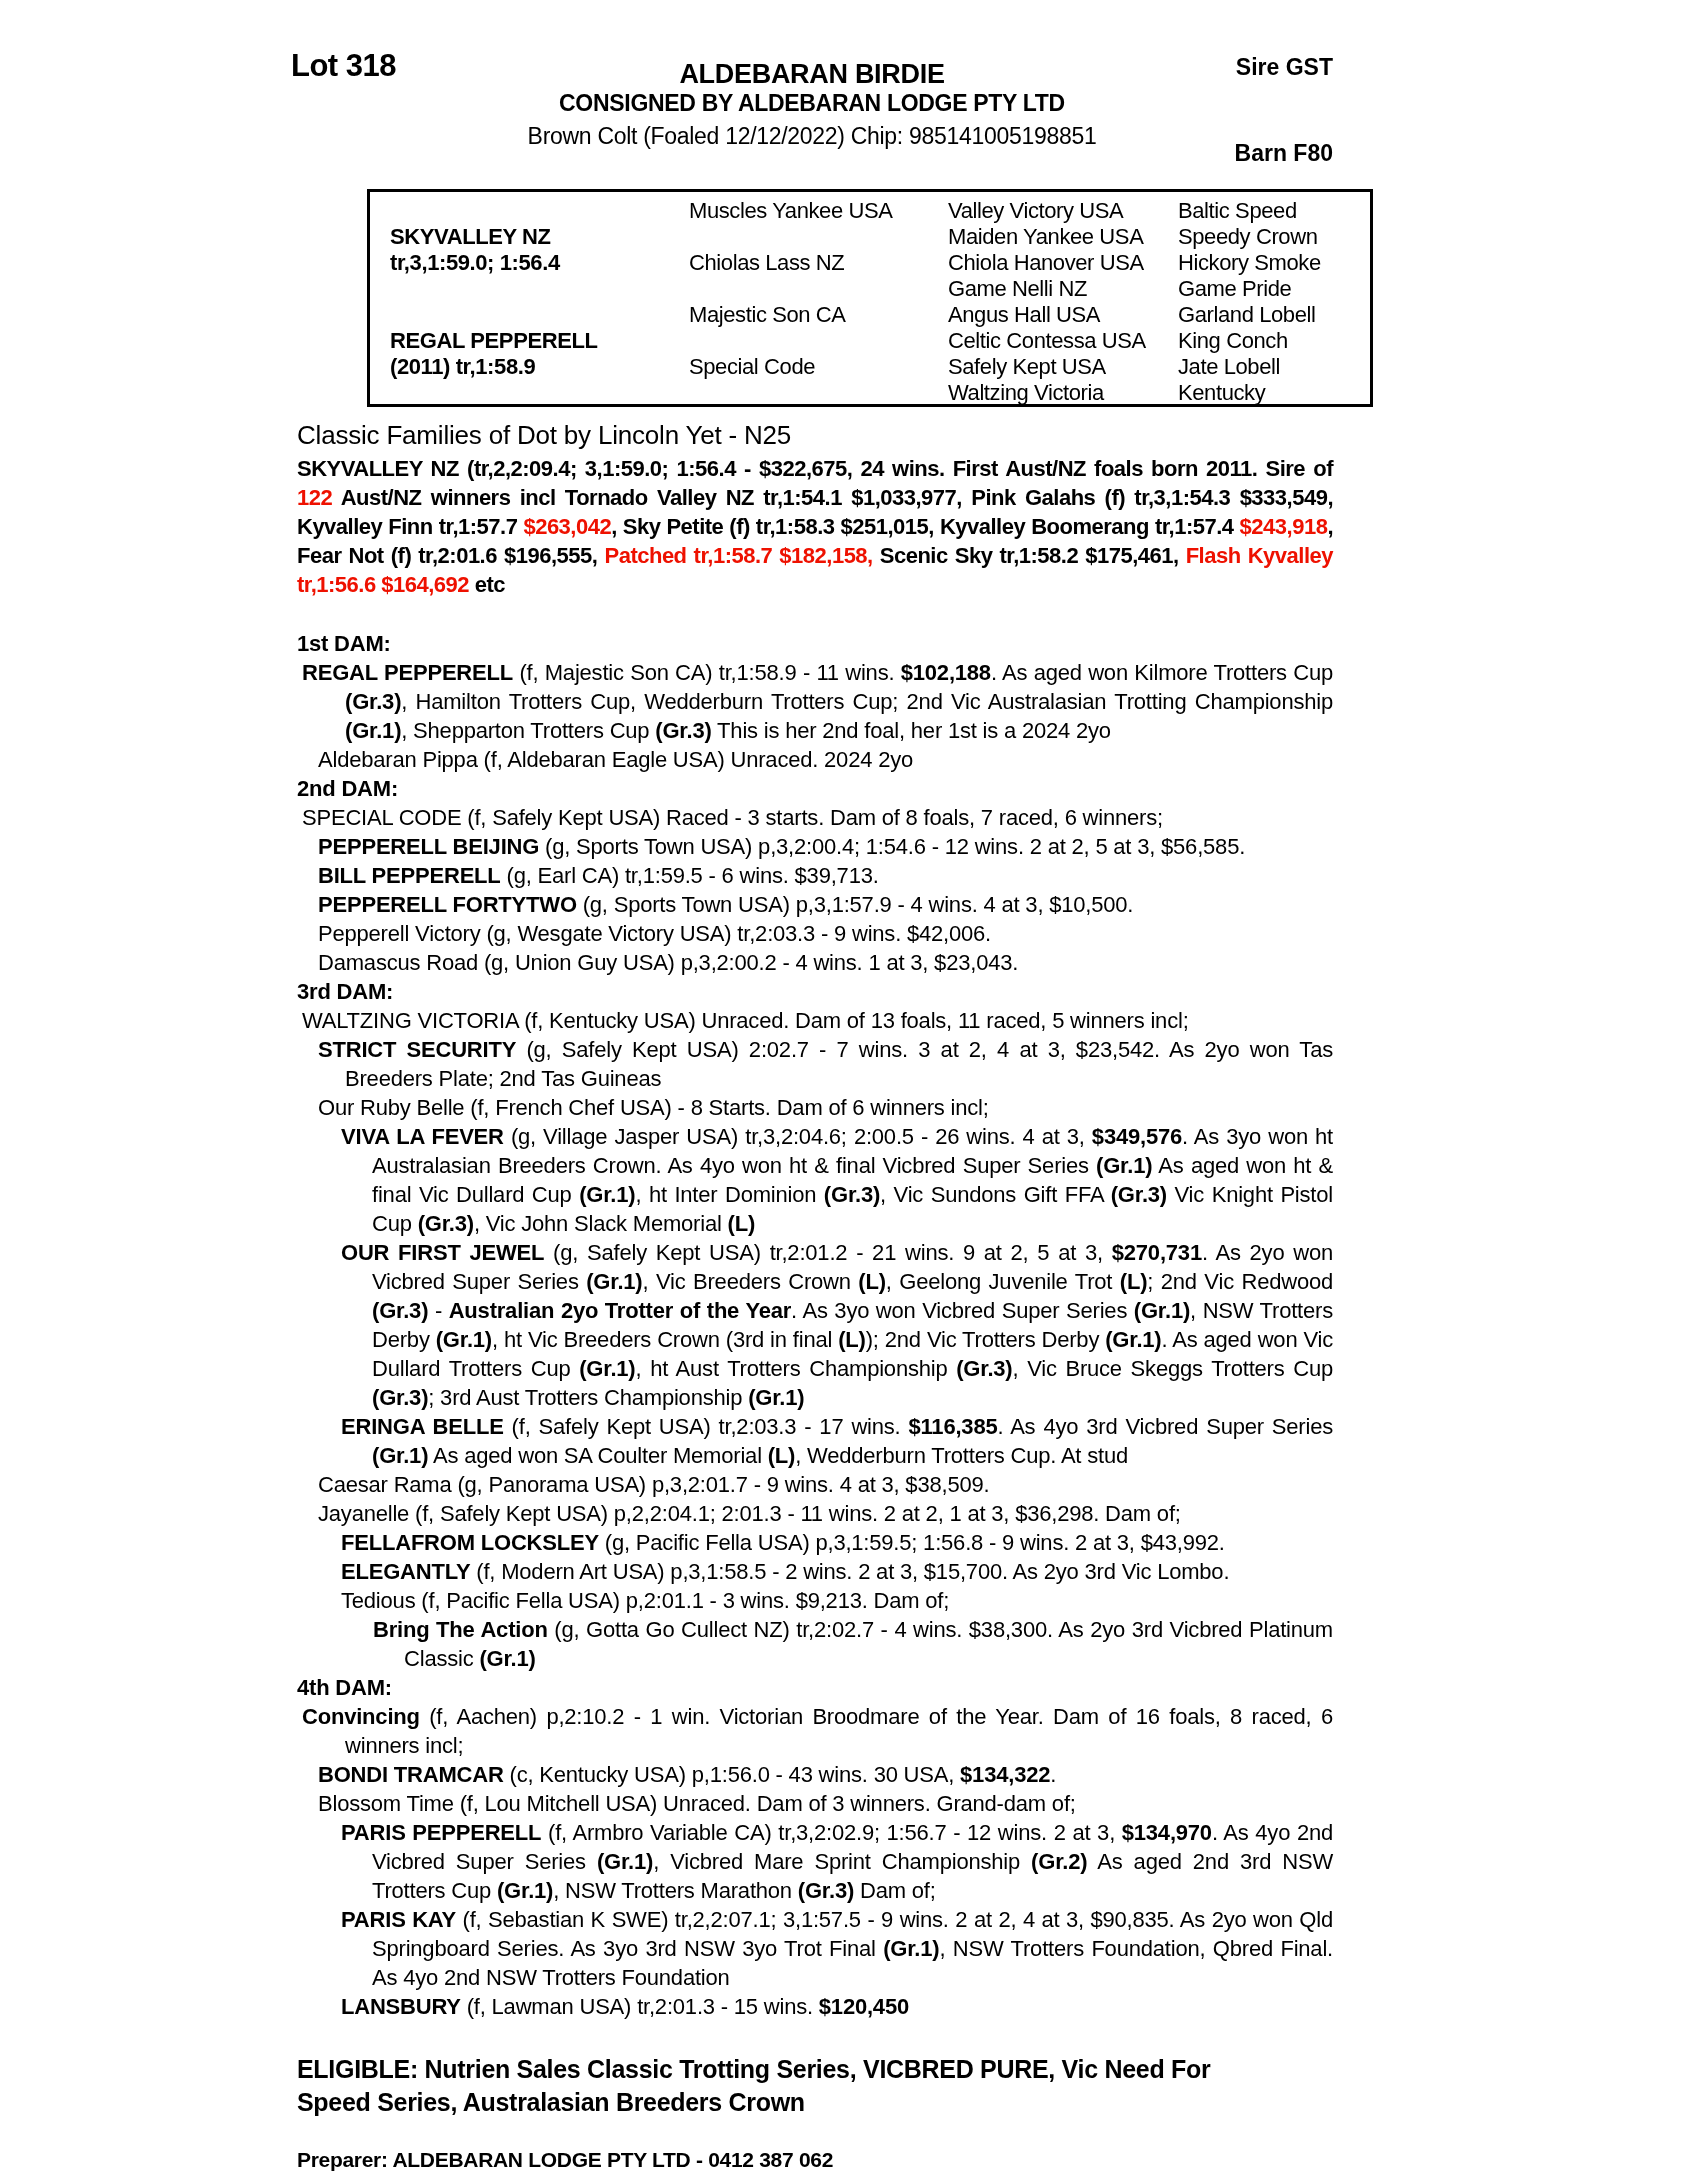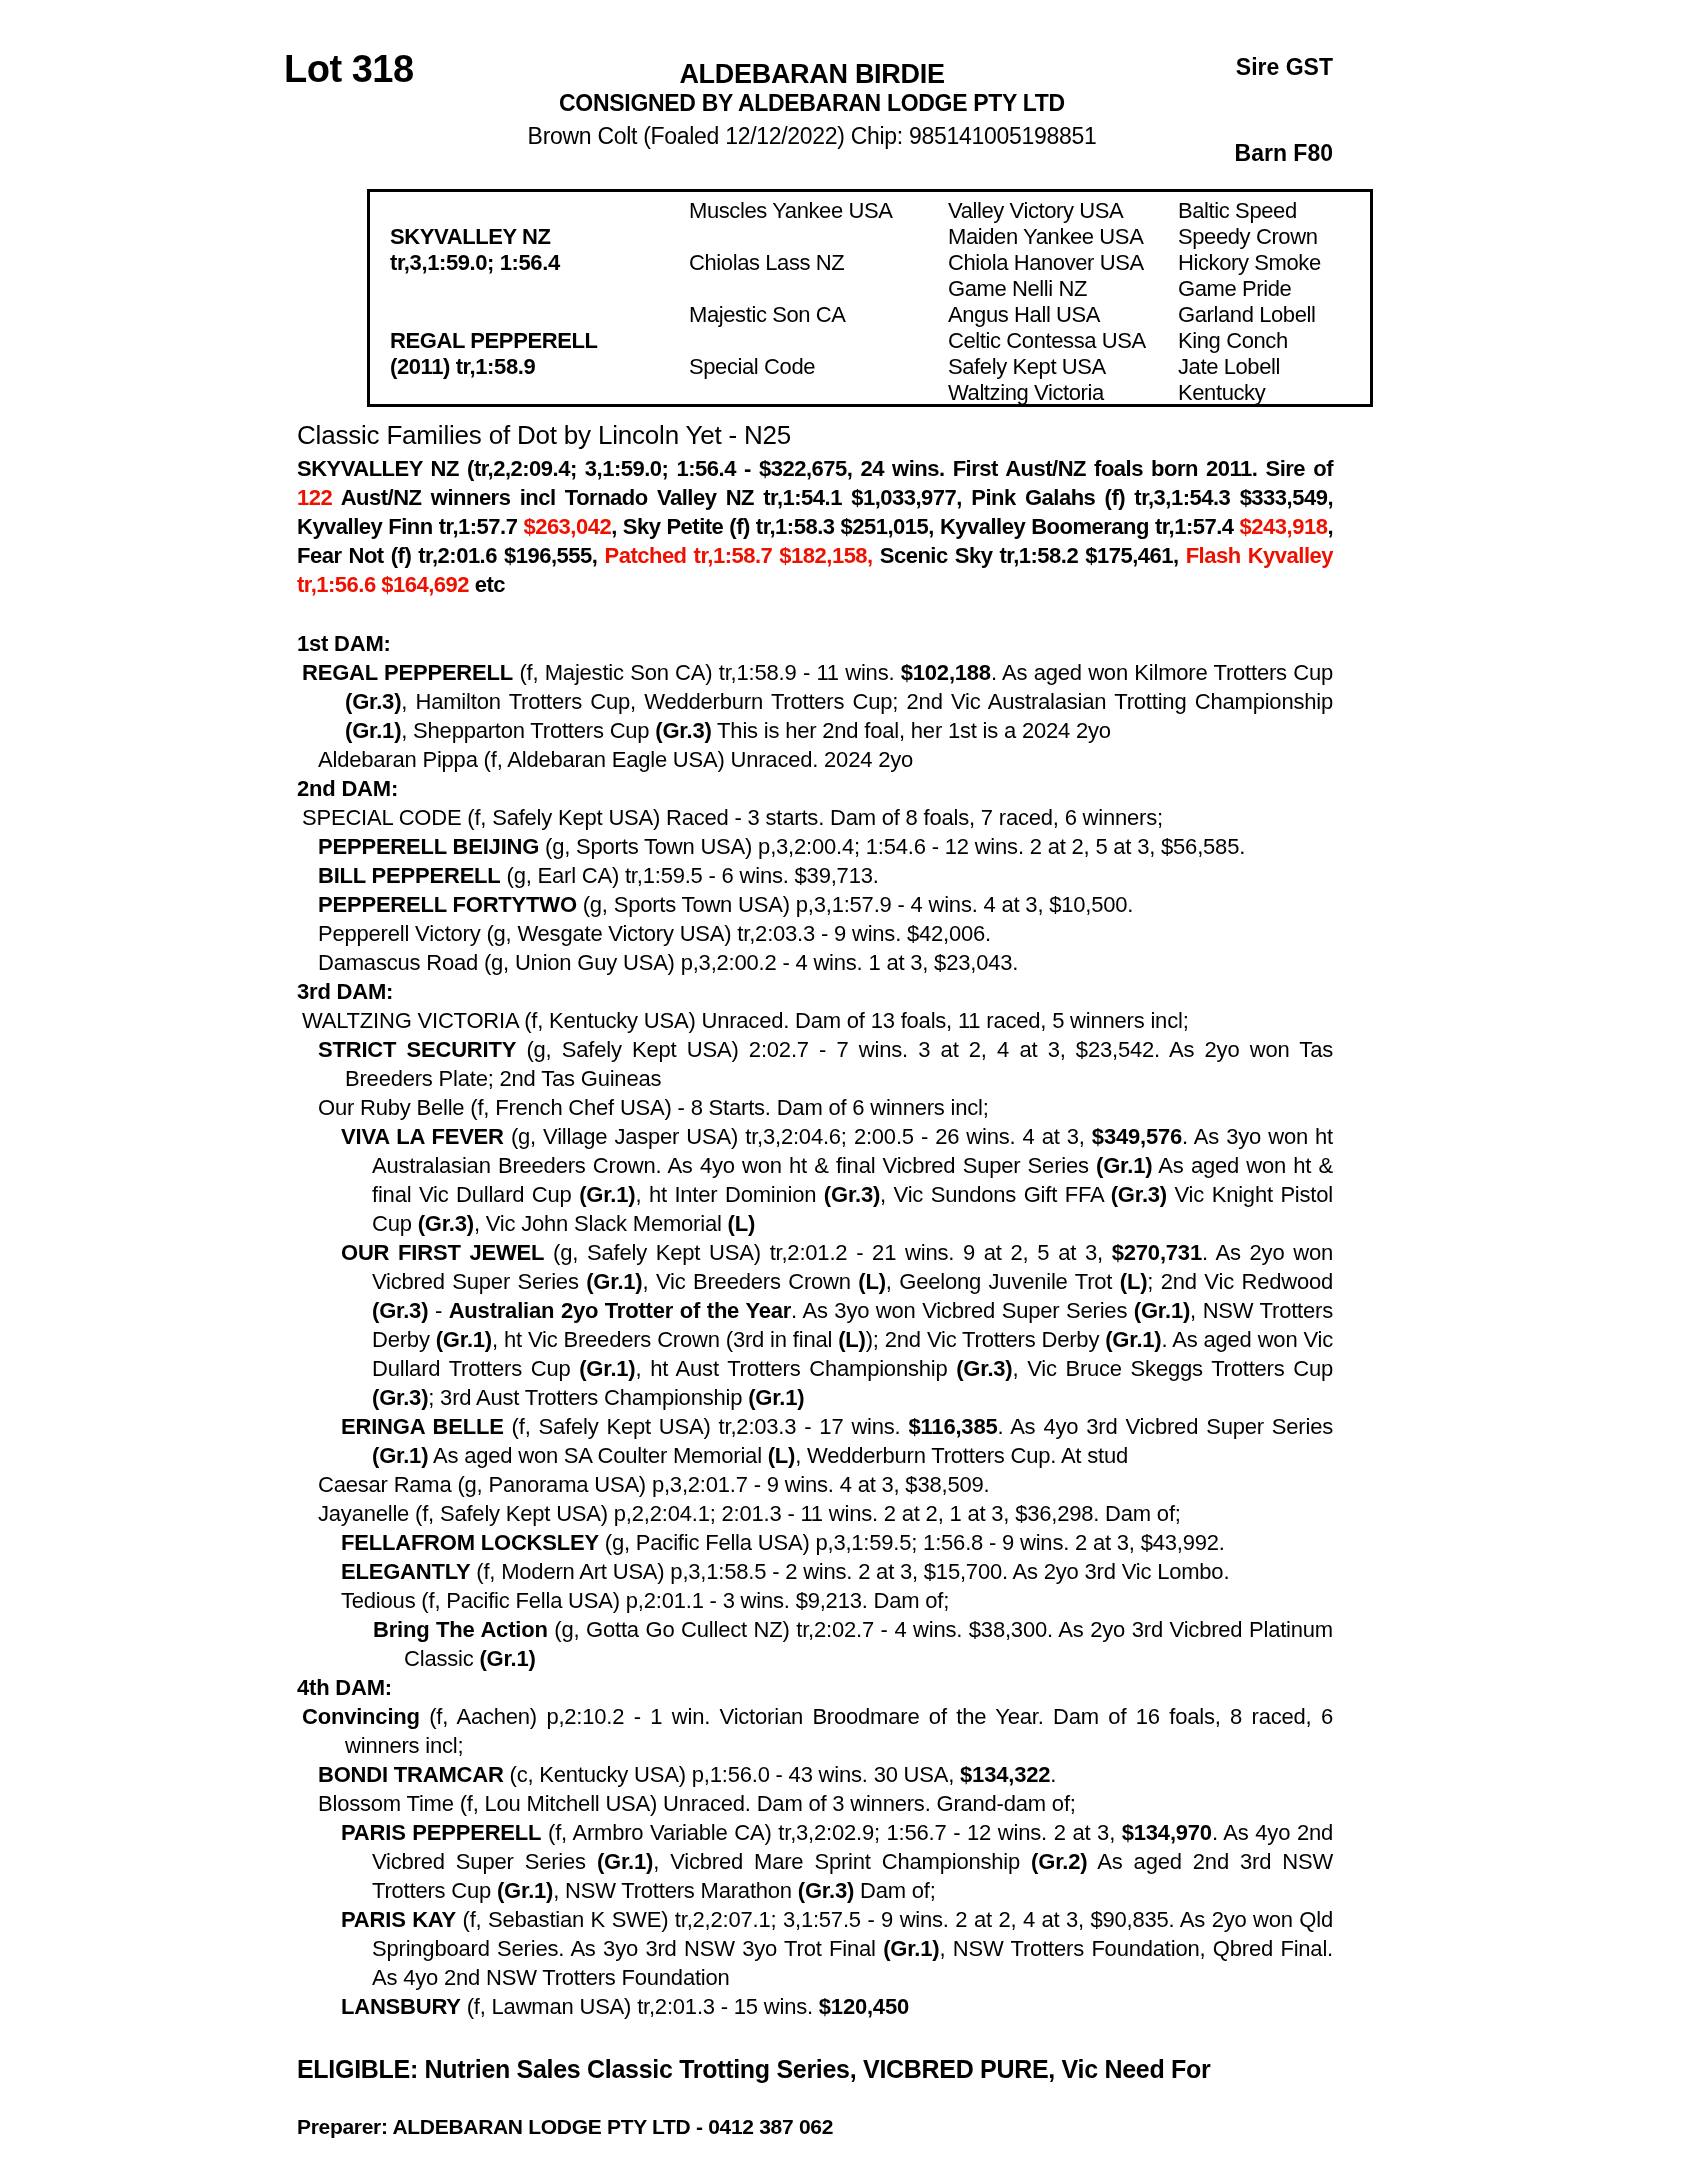--- a/index.html
+++ b/index.html
@@ -3,21 +3,21 @@
 <meta charset="utf-8">
 <style>
   html,body{margin:0;padding:0;}
   body{
     width:1683px;height:2178px;background:#ffffff;color:#000;
     font-family:"Liberation Sans", sans-serif;position:relative;
     -webkit-font-smoothing:antialiased;
   }
   .abs{position:absolute;}
   .b{font-weight:bold;}
-  #lot{left:284px;top:48px;font-size:38px;font-weight:bold;letter-spacing:-0.5px;}
+  #lot{left:291px;top:48px;font-size:31px;font-weight:bold;letter-spacing:-0.5px;}
   #plusgst{left:1139px;top:54px;width:194px;text-align:right;font-size:23px;font-weight:bold;}
   #hdrc{left:416px;top:53px;width:792px;text-align:center;}
   #consigned{font-size:23px;font-weight:bold;letter-spacing:-0.3px;}
   #hname{font-size:27px;font-weight:bold;margin-top:6px;letter-spacing:-0.3px;}
   #foal{font-size:23px;margin-top:6px;letter-spacing:-0.3px;}
   #barn{left:1139px;top:140px;width:194px;text-align:right;font-size:23px;font-weight:bold;}
   #ptable{
     left:345px;top:189px;width:1000px;height:206px;
     border:3px solid #000;padding-top:6px;
     display:grid;grid-template-columns:319px 259px 230px 1fr;
@@ -129,17 +129,18 @@
 
   <p class="damh">4th DAM:</p>
   <p class="e0"><span class="b">Convincing</span><span> (f, Aachen) p,2:10.2 - 1 win. Victorian Broodmare of the Year. Dam of 16 foals, 8 raced, 6 winners incl;</span></p>
   <p class="e1"><span class="b">BONDI TRAMCAR</span><span> (c, Kentucky USA) p,1:56.0 - 43 wins. 30 USA, </span><span class="b">$134,322</span><span>.</span></p>
   <p class="e1"><span>Blossom Time (f, Lou Mitchell USA) Unraced. Dam of 3 winners. Grand-dam of;</span></p>
   <p class="e2"><span class="b">PARIS PEPPERELL</span><span> (f, Armbro Variable CA) tr,3,2:02.9; 1:56.7 - 12 wins. 2 at 3, </span><span class="b">$134,970</span><span>. As 4yo 2nd Vicbred Super Series </span><span class="b">(Gr.1)</span><span>, Vicbred Mare Sprint Championship </span><span class="b">(Gr.2)</span><span> As aged 2nd 3rd NSW Trotters Cup </span><span class="b">(Gr.1)</span><span>, NSW Trotters Marathon </span><span class="b">(Gr.3)</span><span> Dam of;</span></p>
   <p class="e2"><span class="b">PARIS KAY</span><span> (f, Sebastian K SWE) tr,2,2:07.1; 3,1:57.5 - 9 wins. 2 at 2, 4 at 3, $90,835. As 2yo won Qld Springboard Series. As 3yo 3rd NSW 3yo Trot Final </span><span class="b">(Gr.1)</span><span>, NSW Trotters Foundation, Qbred Final. As 4yo 2nd NSW Trotters Foundation</span></p>
   <p class="e2"><span class="b">LANSBURY</span><span> (f, Lawman USA) tr,2:01.3 - 15 wins. </span><span class="b">$120,450</span></p>
 
   <p class="eligible elig1">ELIGIBLE: Nutrien Sales Classic Trotting Series, VICBRED PURE, Vic Need For</p>
+  <p class="eligible elig2">Speed Series, Australasian Breeders Crown</p>
 
   <p class="preparer">Preparer: ALDEBARAN LODGE PTY LTD - 0412 387 062</p>
 
 </div>
 
 
 </body></html>

